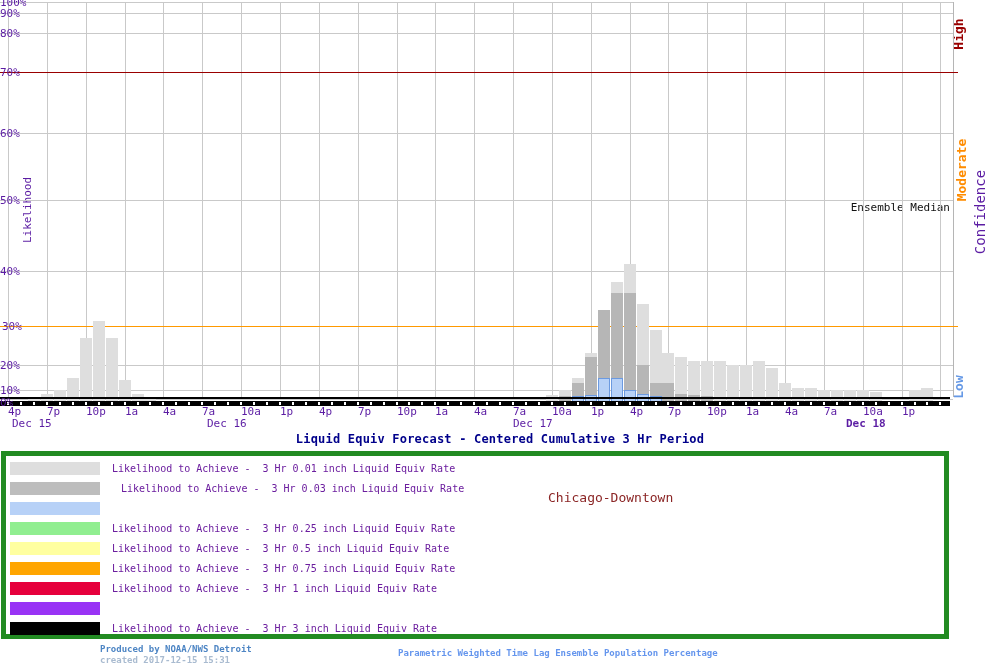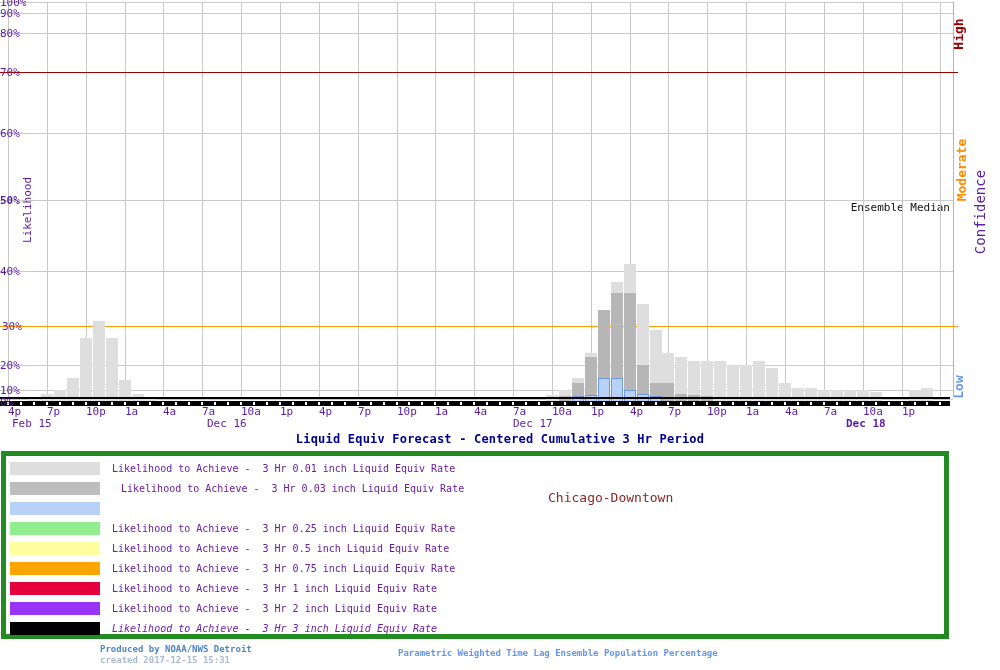--- a/index.html
+++ b/index.html
@@ -199,21 +199,21 @@
       <div style="position: absolute; left: 888px; top: 402px; width: 2px; height: 3px; background: rgb(255, 255, 255);"></div>
       <div style="position: absolute; left: 901px; top: 402px; width: 2px; height: 3px; background: rgb(255, 255, 255);"></div>
       <div style="position: absolute; left: 914px; top: 402px; width: 2px; height: 3px; background: rgb(255, 255, 255);"></div>
       <div style="position: absolute; left: 926px; top: 402px; width: 2px; height: 3px; background: rgb(255, 255, 255);"></div>
       <div style="position: absolute; left: 939px; top: 402px; width: 2px; height: 3px; background: rgb(255, 255, 255);"></div>
       <div class="ticklab" style="position: absolute; left: 0px; top: -3px;">100%</div>
       <div class="ticklab" style="position: absolute; left: 0px; top: 8px;">90%</div>
       <div class="ticklab" style="position: absolute; left: 0px; top: 28px;">80%</div>
       <div class="ticklab" style="position: absolute; left: 0px; top: 67px;">70%</div>
       <div class="ticklab" style="position: absolute; left: 0px; top: 128px;">60%</div>
-      <div class="ticklab" style="position: absolute; left: 0px; top: 195px; font-weight: bold;">50%</div>
+      <div class="ticklab" style="position: absolute; left: 0px; top: 195px;">50%</div>
       <div class="ticklab" style="position: absolute; left: 0px; top: 266px;">40%</div>
       <div class="ticklab" style="position: absolute; left: 2px; top: 321px;">30%</div>
       <div class="ticklab" style="position: absolute; left: 0px; top: 360px;">20%</div>
       <div class="ticklab" style="position: absolute; left: 0px; top: 385px;">10%</div>
       <div class="ticklab" style="position: absolute; left: 0px; top: 397px;">0%</div>
       <div class="ticklab" style="position: absolute; left: 8px; top: 406px;">4p</div>
       <div class="ticklab" style="position: absolute; left: 47px; top: 406px;">7p</div>
       <div class="ticklab" style="position: absolute; left: 86px; top: 406px;">10p</div>
       <div class="ticklab" style="position: absolute; left: 125px; top: 406px;">1a</div>
       <div class="ticklab" style="position: absolute; left: 163px; top: 406px;">4a</div>
@@ -229,21 +229,21 @@
       <div class="ticklab" style="position: absolute; left: 552px; top: 406px;">10a</div>
       <div class="ticklab" style="position: absolute; left: 591px; top: 406px;">1p</div>
       <div class="ticklab" style="position: absolute; left: 630px; top: 406px;">4p</div>
       <div class="ticklab" style="position: absolute; left: 668px; top: 406px;">7p</div>
       <div class="ticklab" style="position: absolute; left: 707px; top: 406px;">10p</div>
       <div class="ticklab" style="position: absolute; left: 746px; top: 406px;">1a</div>
       <div class="ticklab" style="position: absolute; left: 785px; top: 406px;">4a</div>
       <div class="ticklab" style="position: absolute; left: 824px; top: 406px;">7a</div>
       <div class="ticklab" style="position: absolute; left: 863px; top: 406px;">10a</div>
       <div class="ticklab" style="position: absolute; left: 902px; top: 406px;">1p</div>
-      <div class="ticklab" style="position: absolute; left: 12px; top: 418px;">Feb 15</div>
+      <div class="ticklab" style="position: absolute; left: 12px; top: 418px;">Dec 15</div>
       <div class="ticklab" style="position: absolute; left: 207px; top: 418px;">Dec 16</div>
       <div class="ticklab" style="position: absolute; left: 513px; top: 418px;">Dec 17</div>
       <div class="ticklab" style="position: absolute; left: 846px; top: 418px; font-weight: bold;">Dec 18</div>
     </div>
 
   <div class="title">Liquid Equiv Forecast - Centered Cumulative 3 Hr Period</div>
 
   <div class="legend">
     <span class="loc">Chicago-Downtown</span>
   <div class="swatch" style="left: 4px; top: 6px; background: rgb(222, 222, 222);"></div>
@@ -253,22 +253,21 @@
       <div class="swatch" style="left: 4px; top: 46px; background: rgb(183, 209, 247);"></div>
       <div class="swatch" style="left: 4px; top: 66px; background: rgb(144, 238, 144);"></div>
       <div class="leglab" style="left: 106px; top: 66px;">Likelihood to Achieve -  3 Hr 0.25 inch Liquid Equiv Rate</div>
       <div class="swatch" style="left: 4px; top: 86px; background: rgb(255, 255, 160);"></div>
       <div class="leglab" style="left: 106px; top: 86px;">Likelihood to Achieve -  3 Hr 0.5 inch Liquid Equiv Rate</div>
       <div class="swatch" style="left: 4px; top: 106px; background: rgb(255, 165, 0);"></div>
       <div class="leglab" style="left: 106px; top: 106px;">Likelihood to Achieve -  3 Hr 0.75 inch Liquid Equiv Rate</div>
       <div class="swatch" style="left: 4px; top: 126px; background: rgb(230, 0, 60);"></div>
       <div class="leglab" style="left: 106px; top: 126px;">Likelihood to Achieve -  3 Hr 1 inch Liquid Equiv Rate</div>
       <div class="swatch" style="left: 4px; top: 146px; background: rgb(153, 51, 245);"></div>
-      <div class="leglab" style="left: 106px; top: 146px;">Likelihood to Achieve -  3 Hr 2 inch Liquid Equiv Rate</div>
       <div class="swatch" style="left: 4px; top: 166px; background: rgb(0, 0, 0);"></div>
-      <div class="leglab" style="left: 106px; top: 166px; font-style: italic;">Likelihood to Achieve -  3 Hr 3 inch Liquid Equiv Rate</div>
+      <div class="leglab" style="left: 106px; top: 166px;">Likelihood to Achieve -  3 Hr 3 inch Liquid Equiv Rate</div>
     </div>
 
   <div class="foot" style="left:100px;top:644px;color:#4d85c4;">Produced by NOAA/NWS Detroit</div>
   <div class="foot" style="left:100px;top:655px;color:#a9bbd0;">created 2017-12-15 15:31</div>
   <div class="foot" style="left:398px;top:648px;color:#6495ed;">Parametric Weighted Time Lag Ensemble Population Percentage</div>
 
 </div>
 
 </body></html>

